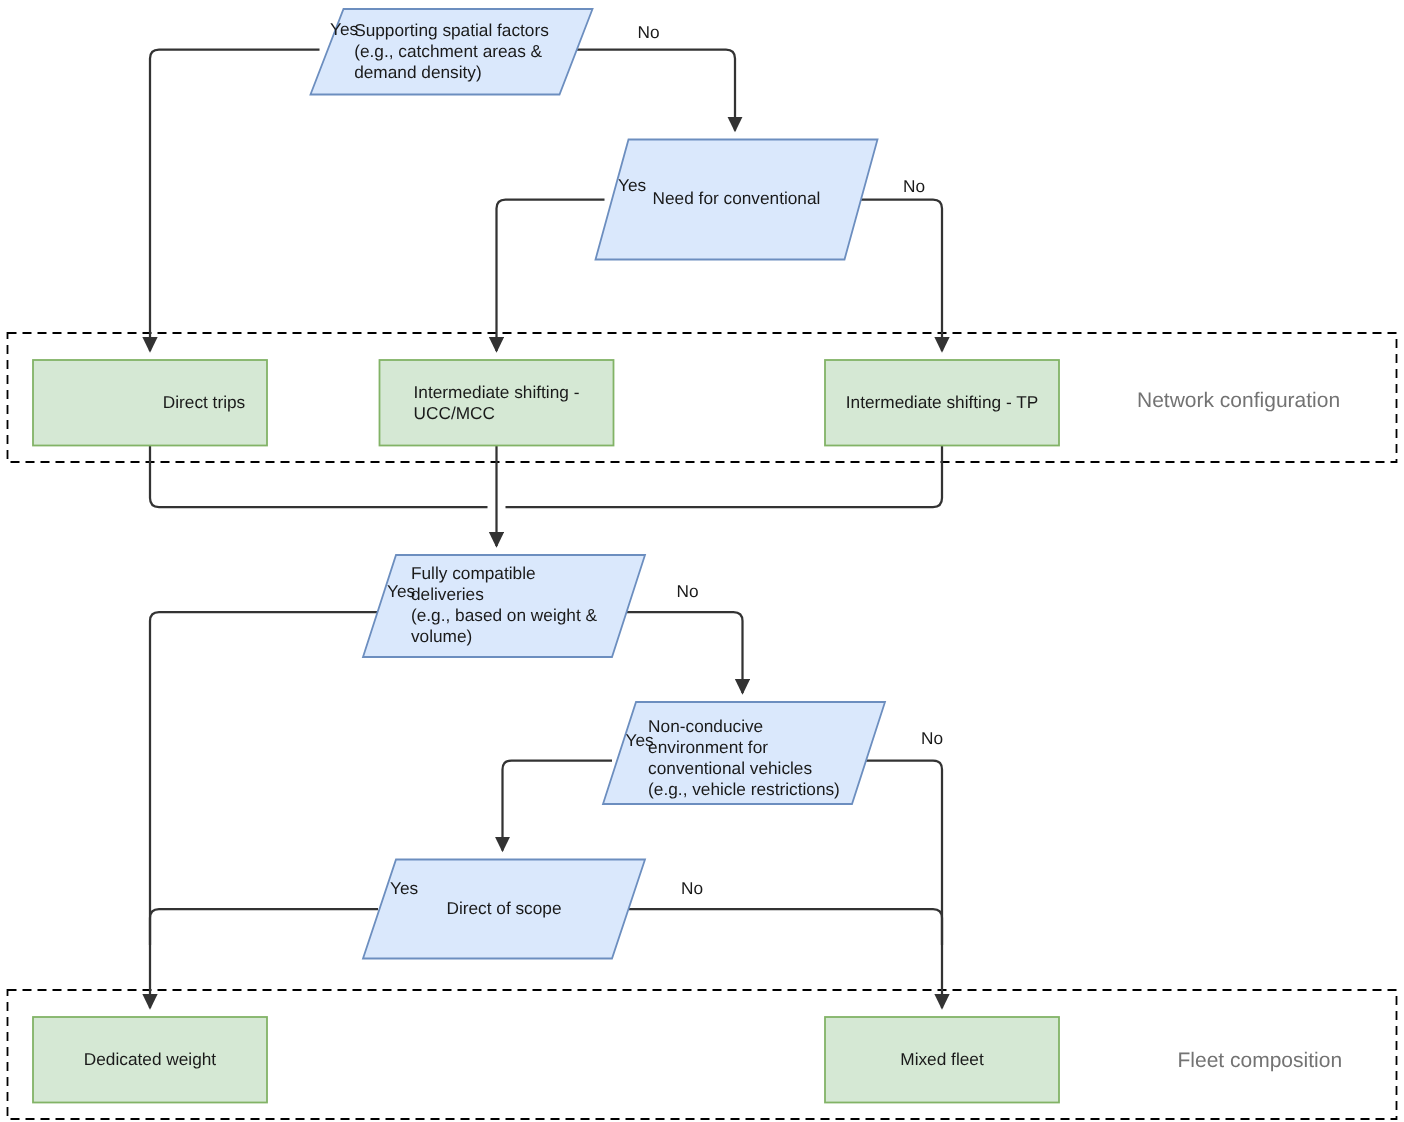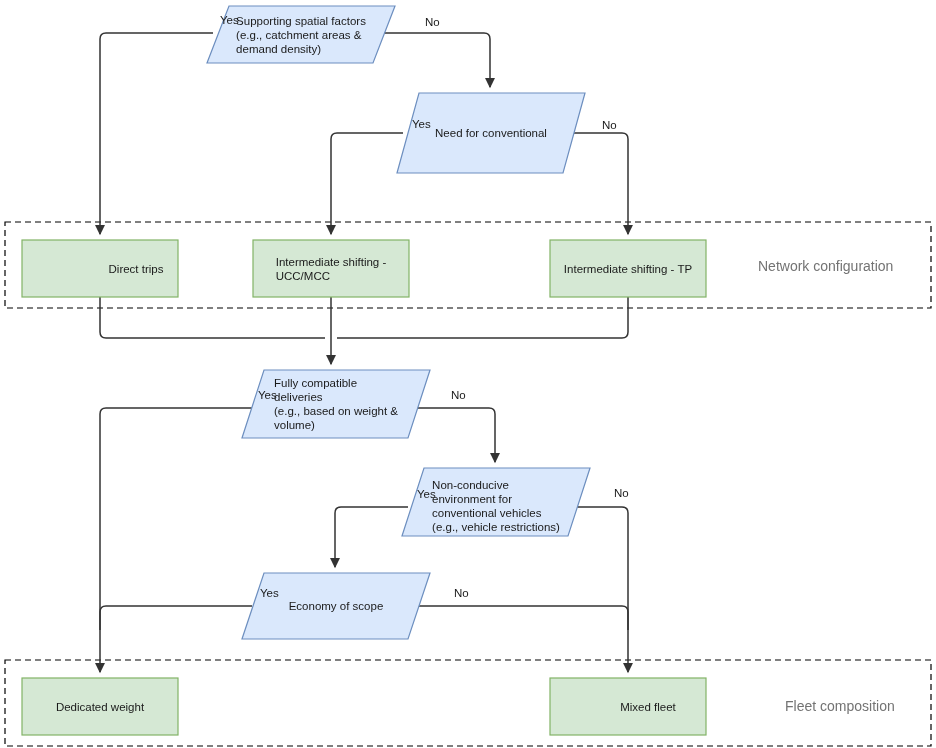--- a/index.html
+++ b/index.html
@@ -113,28 +113,28 @@
 demand density)</div>
   <div class="node-label" style="left:402px; top:93px; width:178px; height:80px;">Need for conventional</div>
   <div class="node-label" style="left:247px; top:370px; width:178px; height:68px;">Fully compatible
 deliveries
 (e.g., based on weight &amp;
 volume)</div>
   <div class="node-label" style="left:407px; top:468px; width:178px; height:76px;">Non-conducive
 environment for
 conventional vehicles
 (e.g., vehicle restrictions)</div>
-  <div class="node-label" style="left:247px; top:573px; width:178px; height:66px;">Economy of scope</div>
+  <div class="node-label" style="left:247px; top:573px; width:178px; height:66px;">Direct of scope</div>
 
   <div class="node-label" style="left:22px; top:240px; width:156px; height:57px;padding-left:36px;">Direct trips</div>
   <div class="node-label" style="left:253px; top:240px; width:156px; height:57px;">Intermediate shifting -
 UCC/MCC</div>
   <div class="node-label" style="left:550px; top:240px; width:156px; height:57px;">Intermediate shifting - TP</div>
   <div class="node-label" style="left:22px; top:678px; width:156px; height:57px;">Dedicated weight</div>
-  <div class="node-label" style="left:550px; top:678px; width:156px; height:57px;padding-left:20px;">Mixed fleet</div>
+  <div class="node-label" style="left:550px; top:678px; width:156px; height:57px;">Mixed fleet</div>
 
   <div class="group-label" style="left:758px; top:258px;">Network configuration</div>
   <div class="group-label" style="left:785px; top:698px;">Fleet composition</div>
 
   <div class="edge-label" style="left:188px; top:14px;">Yes</div>
   <div class="edge-label" style="left:393px; top:16px;">No</div>
   <div class="edge-label" style="left:380px; top:118px;">Yes</div>
   <div class="edge-label" style="left:570px; top:119px;">No</div>
   <div class="edge-label" style="left:226px; top:389px;">Yes</div>
   <div class="edge-label" style="left:419px; top:389px;">No</div>

